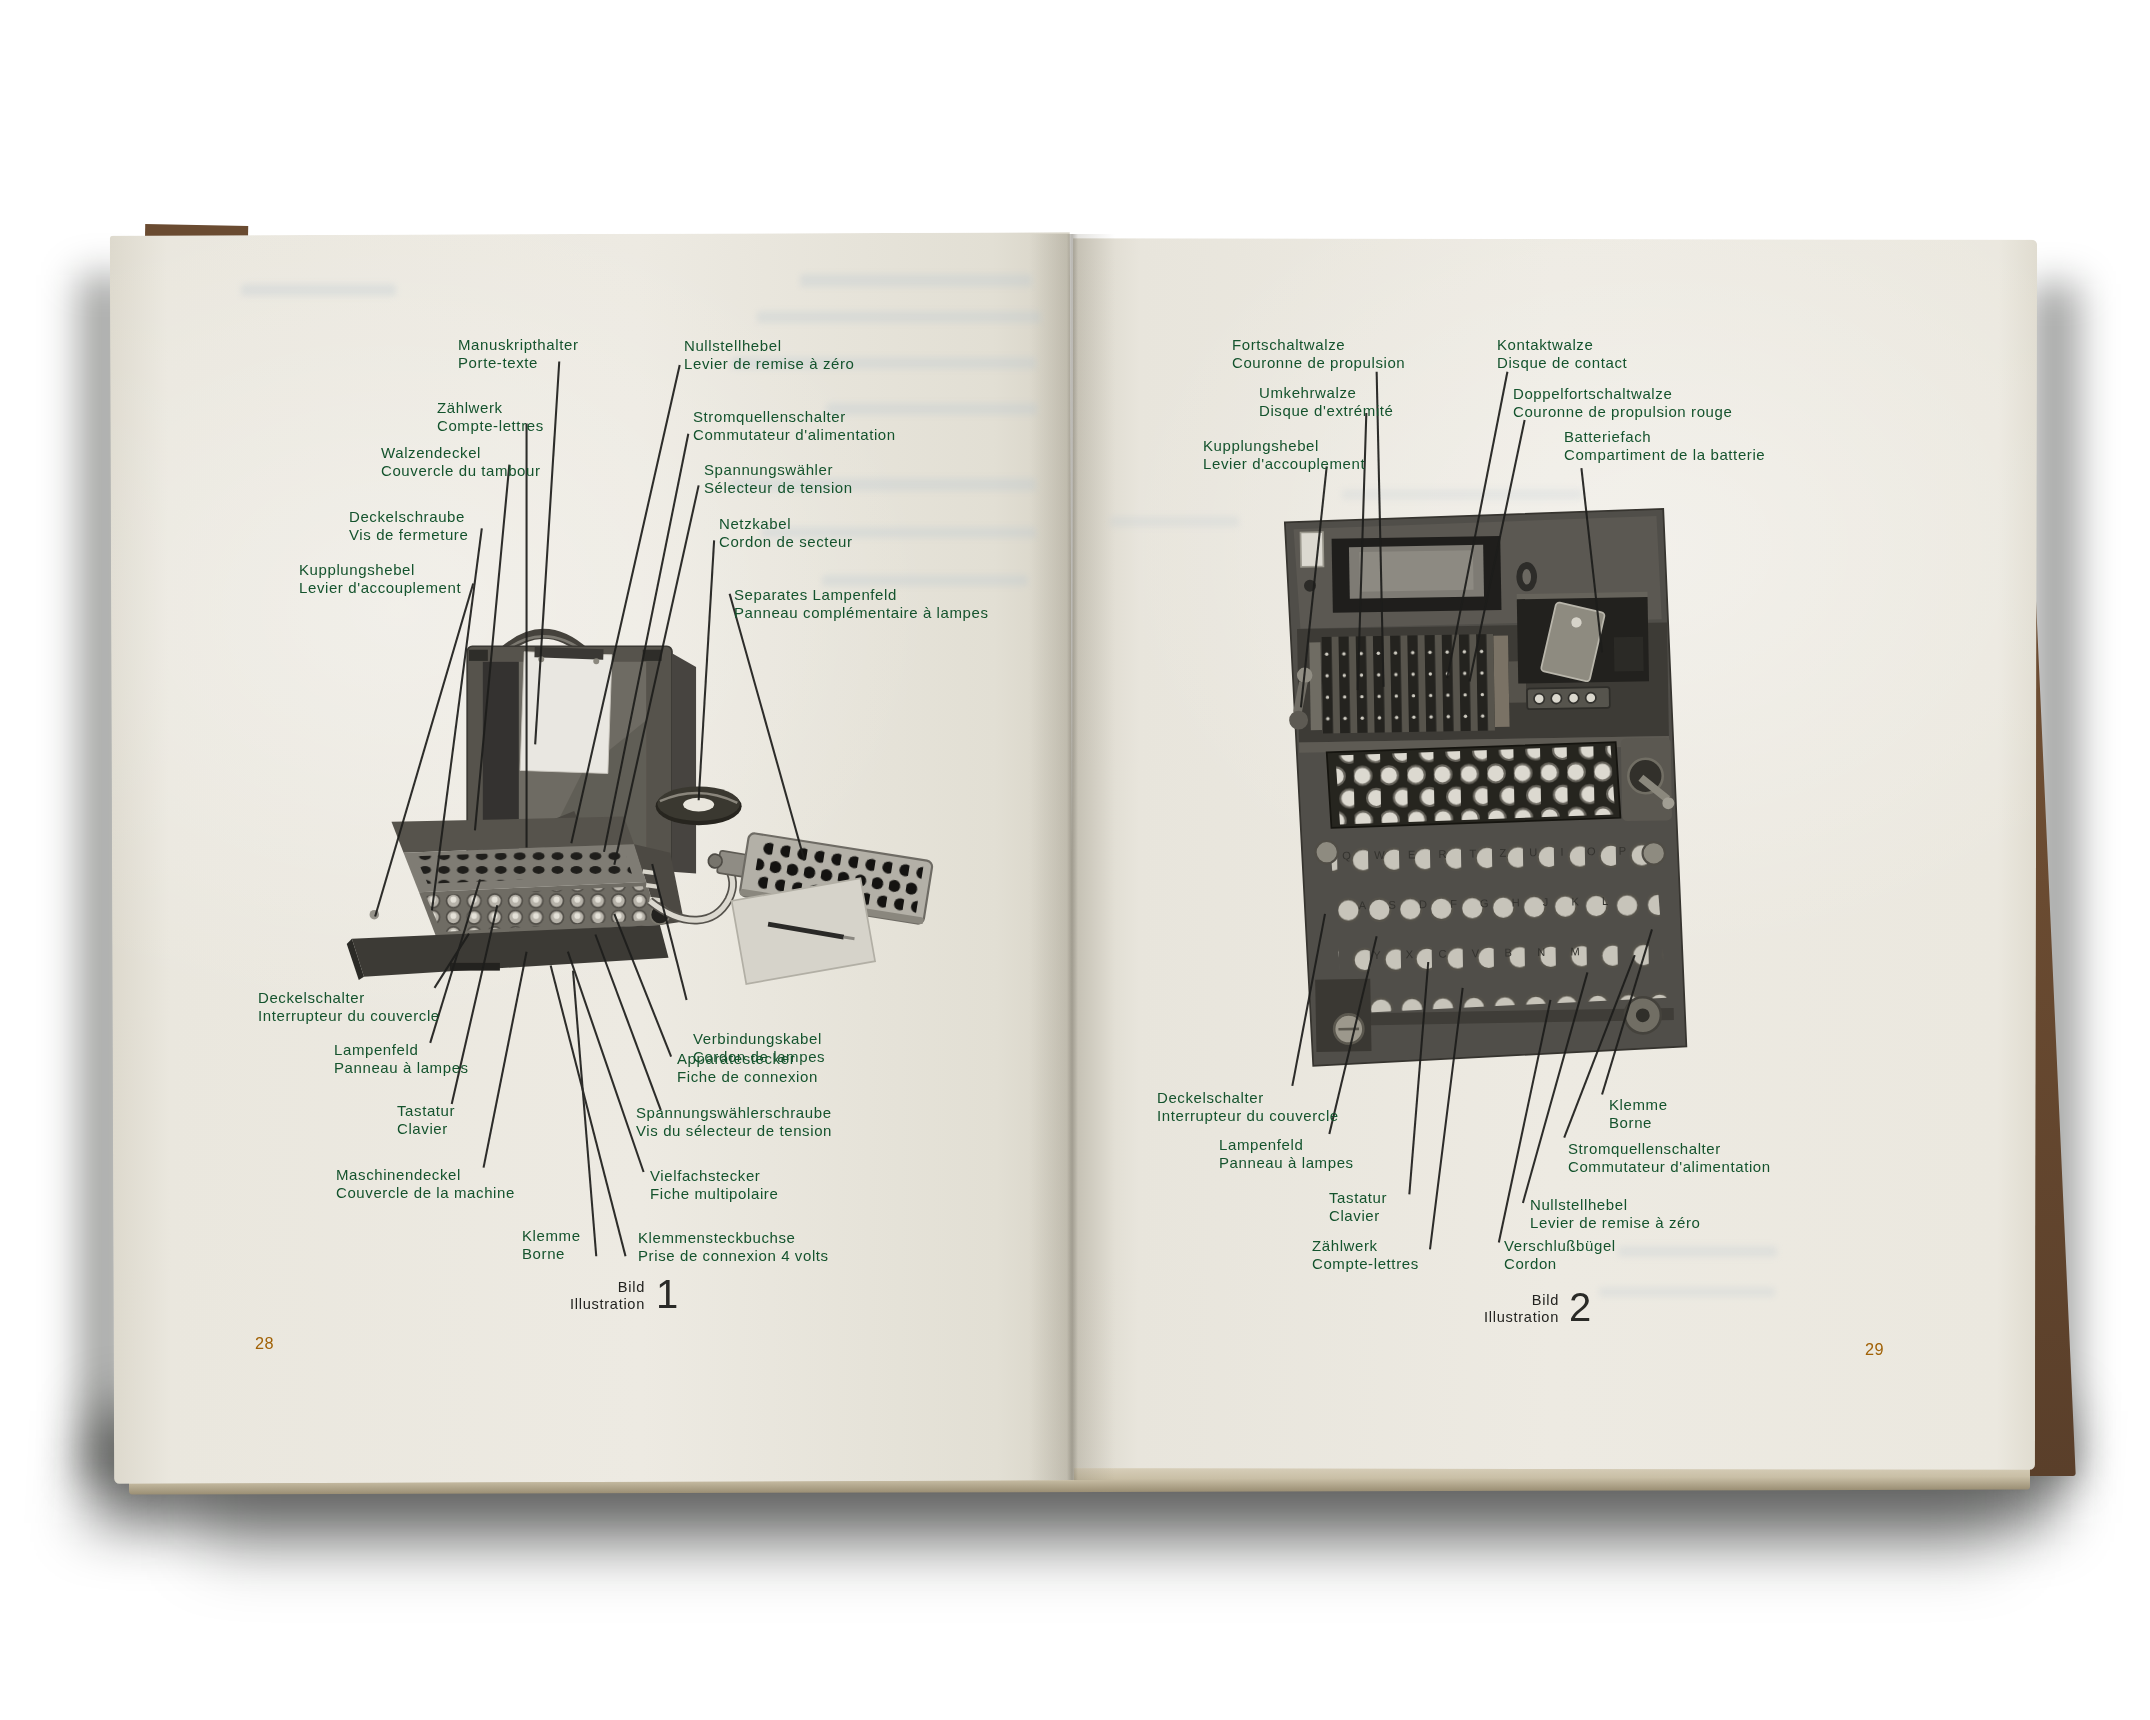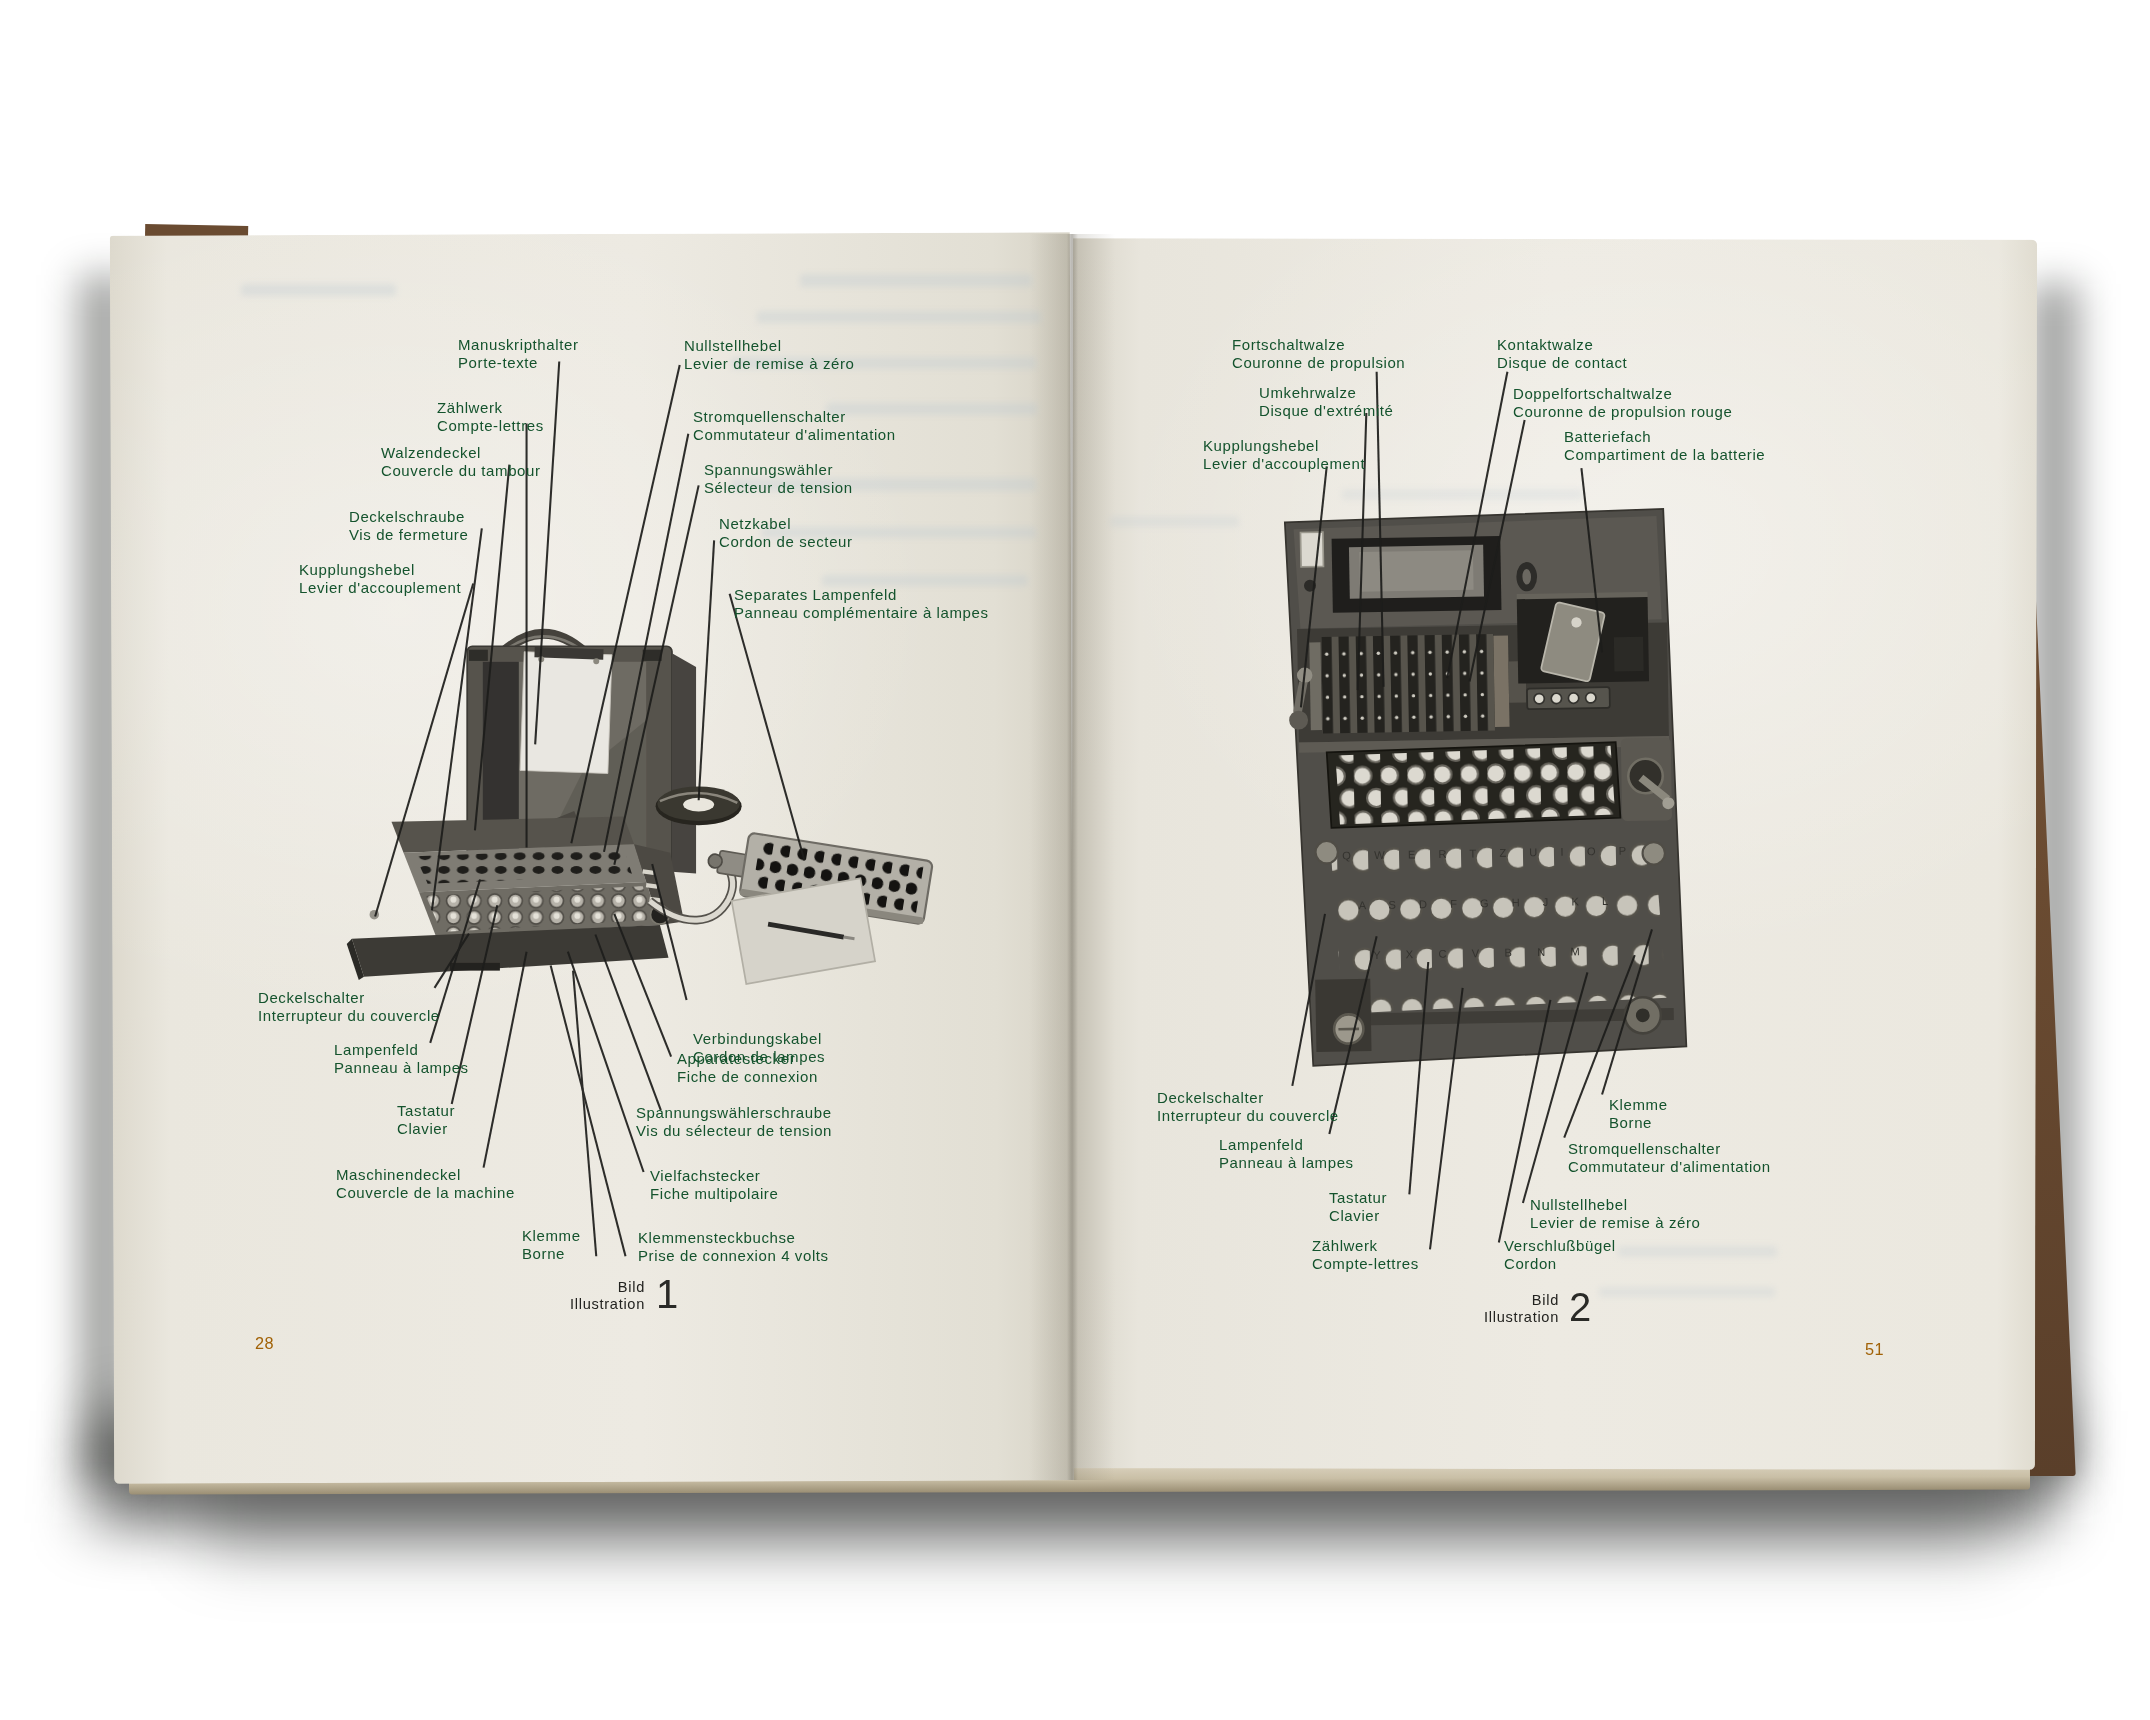--- a/index.html
+++ b/index.html
@@ -422,16 +422,16 @@
   <div class="lbl" style="left:1504px;top:1237px">
     <span class="de">Verschlußbügel</span>
     <span class="fr">Cordon</span>
     </div>
 
   <div class="cap" style="left:1394px;top:1292px;width:165px">
     <span>Bild</span>
     <span>Illustration</span>
     </div>
   <div class="fignum" style="left:1569px;top:1285px">2</div>
-  <div class="pagenum" style="left:1865px;top:1340px">51</div>
+  <div class="pagenum" style="left:1865px;top:1340px">29</div>
 
 </div>
 
 
 </body></html>

